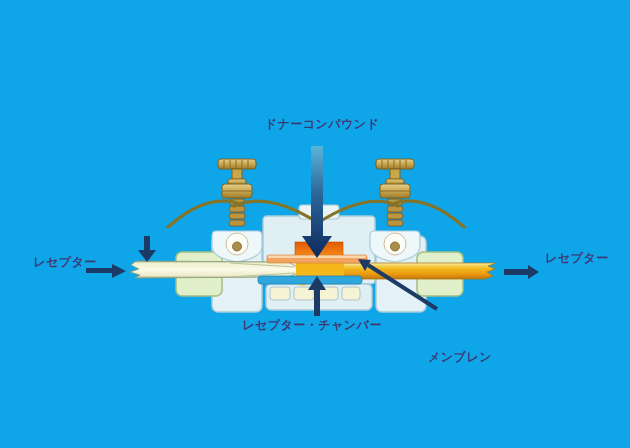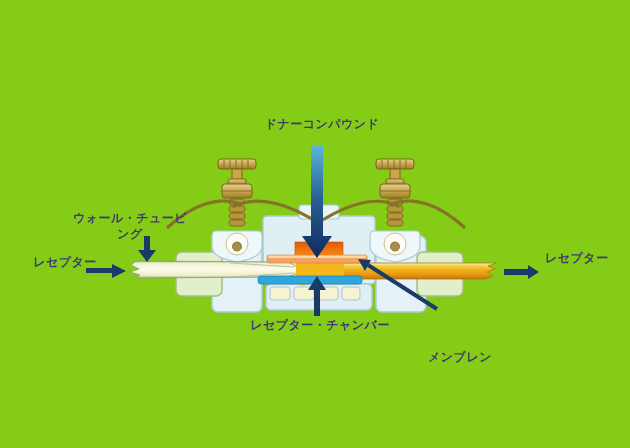--- a/index.html
+++ b/index.html
@@ -1,16 +1,16 @@
 <!DOCTYPE html>
 <html><head>
 <meta charset="utf-8">
 <style>
   html,body{margin:0;padding:0;background:#fff;}
-  #stage{position:relative;width:630px;height:448px;background:#84cc16;overflow:hidden;
+  #stage{position:relative;width:630px;height:448px;background:#0ea5e9;overflow:hidden;
          font-family:"DejaVu Sans","Liberation Sans",sans-serif;}
   #apparatus{position:absolute;left:0;top:0;width:630px;height:448px;}
   .lbl{position:absolute;font-weight:bold;font-size:12px;line-height:16px;
        color:#3e3870;letter-spacing:0.5px;z-index:5;}
   .lbl .ln{display:block;}
   .c{text-align:center;}
 </style>
 </head>
 <body>
 
@@ -113,26 +113,25 @@
       <polygon points="86,268 112,268 112,264 126,271 112,278 112,273 86,273"></polygon>
       <polygon points="504,269 528,269 528,265 539,272 528,279 528,275 504,275"></polygon>
       <polygon points="314,316 314,290 308,290 317,276 326,290 320,290 320,316"></polygon>
       <path d="M437,309 L368,265" stroke="#1c3a66" stroke-width="4" fill="none"></path>
       <polygon points="358,259 371,260 365,271"></polygon>
     </g>
   </svg>
 
   <div class="lbl c" style="left:256px;top:116px;width:132px;">ドナーコンパウンド</div>
 
-  <div class="lbl c" style="left:68px;top:210px;width:124px;">ウォール・チュービング</div>
 
   <div class="lbl c" style="left:22px;top:254px;width:86px;">
     <span class="ln">レセプター</span>
   </div>
 
   <div class="lbl" style="left:545px;top:250px;width:85px;">
     <span class="ln">レセプター</span>
   </div>
 
-  <div class="lbl c" style="left:245px;top:317px;width:150px;">レセプター・チャンバー</div>
+  <div class="lbl c" style="left:237px;top:317px;width:150px;">レセプター・チャンバー</div>
 
   <div class="lbl c" style="left:425px;top:314px;width:70px;margin-top:35px;">メンブレン</div>
 </div>
 
 </body></html>

